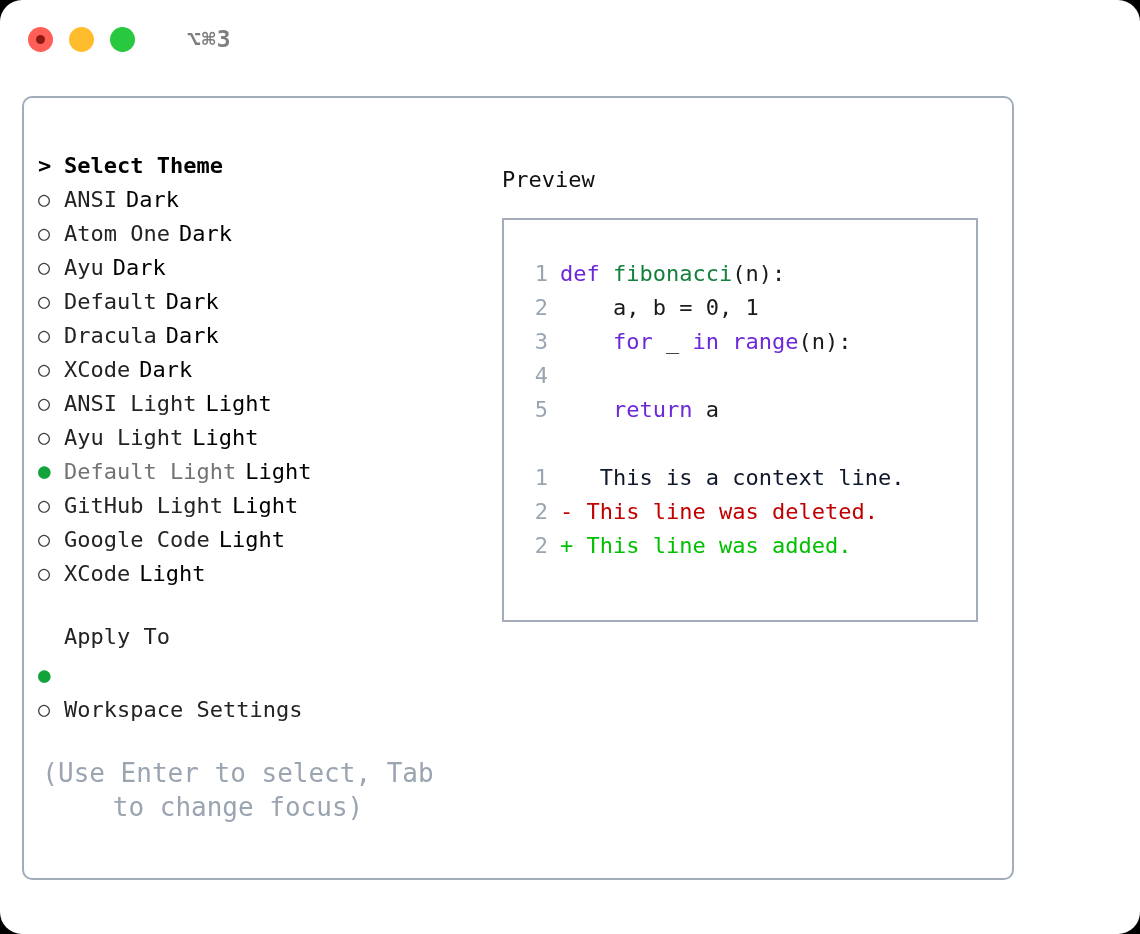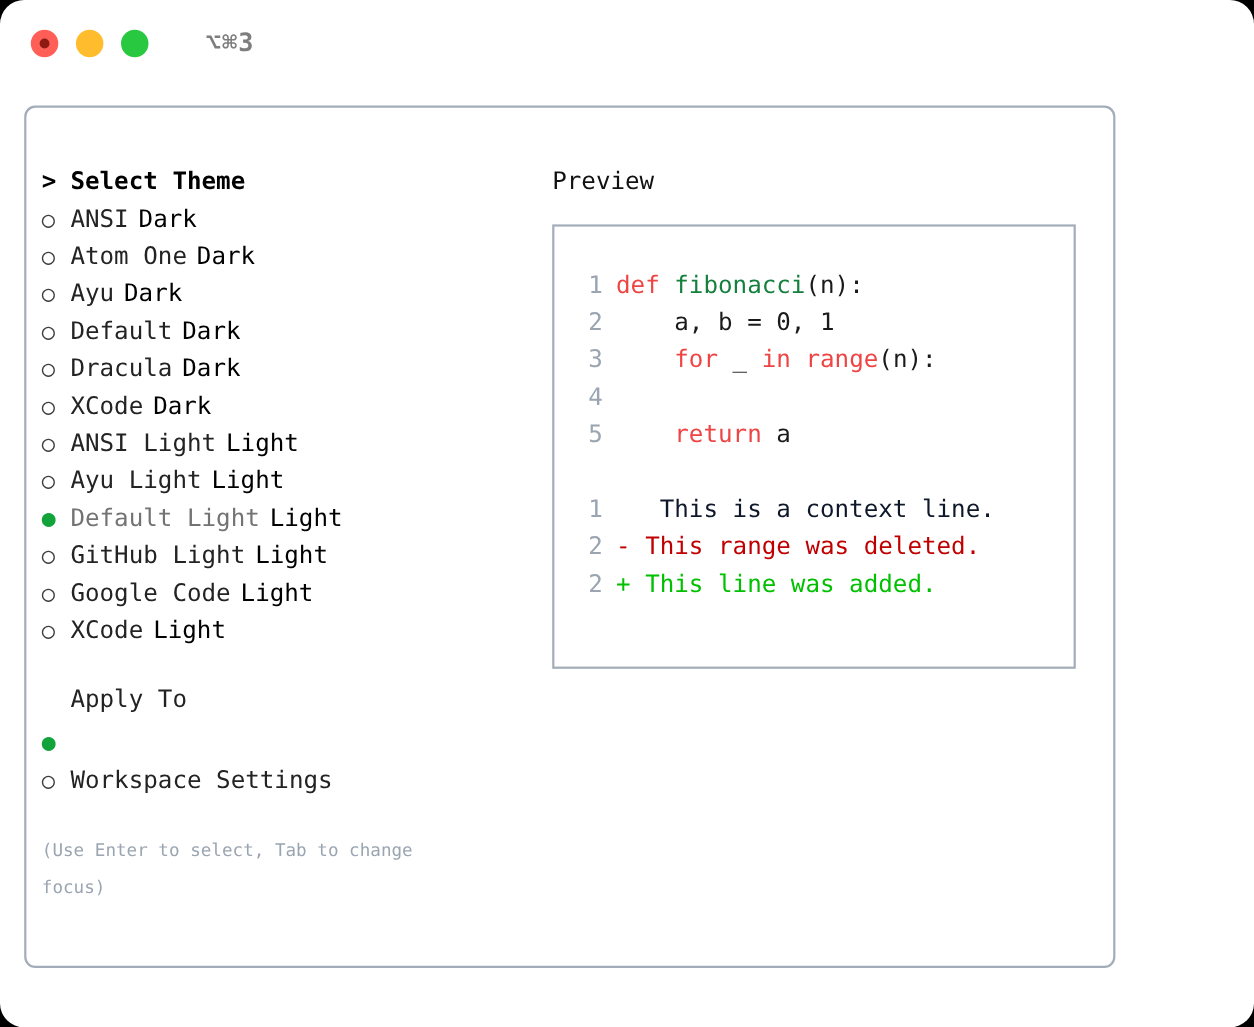--- a/index.html
+++ b/index.html
@@ -125,31 +125,32 @@
     display: flex;
     font-size: 22px;
     color: #222222;
     white-space: pre;
   }
   .apply-heading .bullet { color: transparent; }
 
   .hint {
     margin-top: 30px;
     width: 400px;
-    font-size: 16px;
+    font-size: 26px;
     line-height: 34px;
     color: #9aa5b1;
     white-space: pre-wrap;
+    text-align: center;
   }
 
   
   .right-col {
     position: absolute;
     left: 478px;
-    top: 50px;
+    top: 64px;
     width: 500px;
   }
   .preview-title {
     font-size: 22px;
     color: #111111;
     height: 34px;
     display: flex;
     align-items: center;
     white-space: pre;
   }
@@ -170,21 +171,21 @@
     font-size: 22px;
     white-space: pre;
   }
   .ln {
     width: 30px;
     flex: 0 0 30px;
     text-align: right;
     color: #9aa5b1;
     margin-right: 12px;
   }
-  .tok-kw   { color: #ef4444; }
+  .tok-kw   { color: #6d28d9; }
   .tok-fn   { color: #15803d; }
   .tok-plain{ color: #1a1a1a; }
   .tok-ctx  { color: #0f172a; }
   .tok-del  { color: #c00000; }
   .tok-add  { color: #00c000; }
   .gap-line { height: 34px; }
 </style>
 </head>
 <body>
 
@@ -342,21 +343,21 @@
 
         <div class="code-line">
           <span class="ln">1</span>
           <span class="tok-ctx"> </span>
           <span class="tok-ctx">  This is a context line.</span>
         </div>
 
         <div class="code-line">
           <span class="ln">2</span>
           <span class="tok-del">-</span>
-          <span class="tok-del"> This range was deleted.</span>
+          <span class="tok-del"> This line was deleted.</span>
         </div>
 
         <div class="code-line">
           <span class="ln">2</span>
           <span class="tok-add">+</span>
           <span class="tok-add"> This line was added.</span>
         </div>
 
       </div>
     </div>

